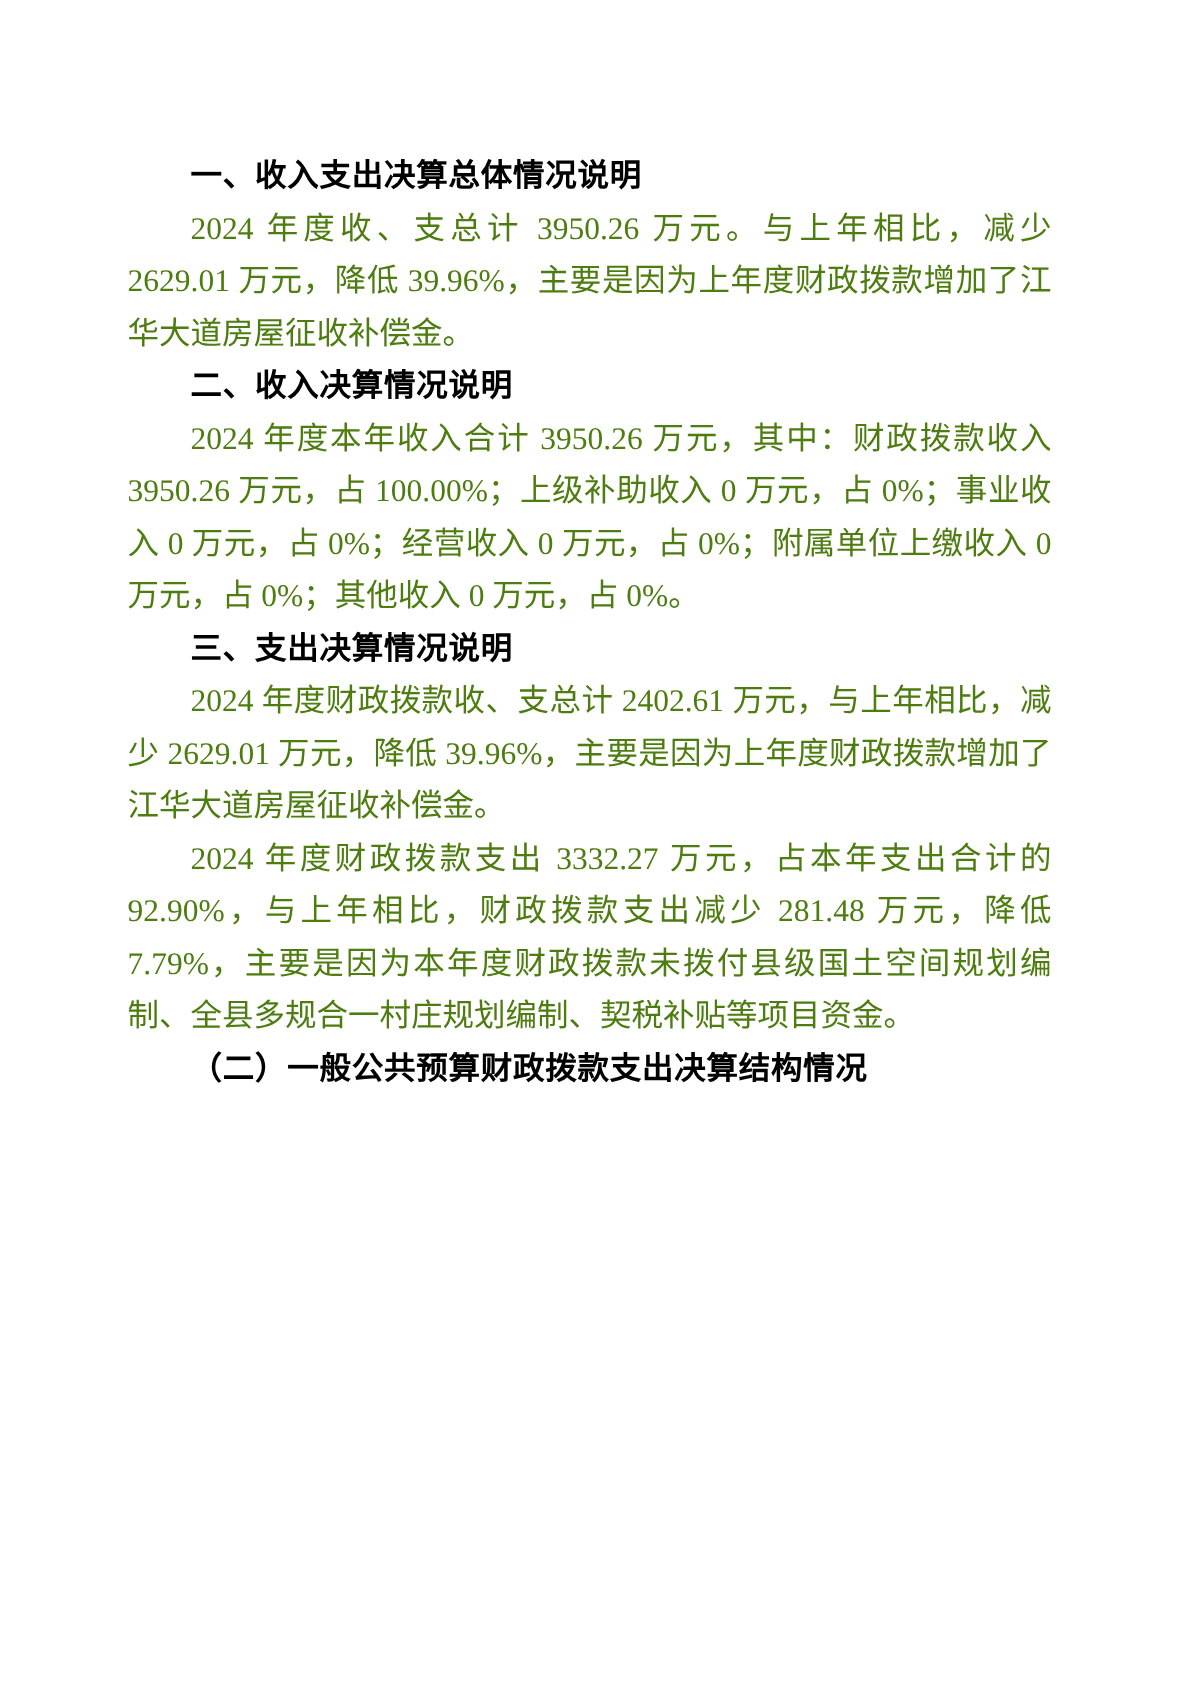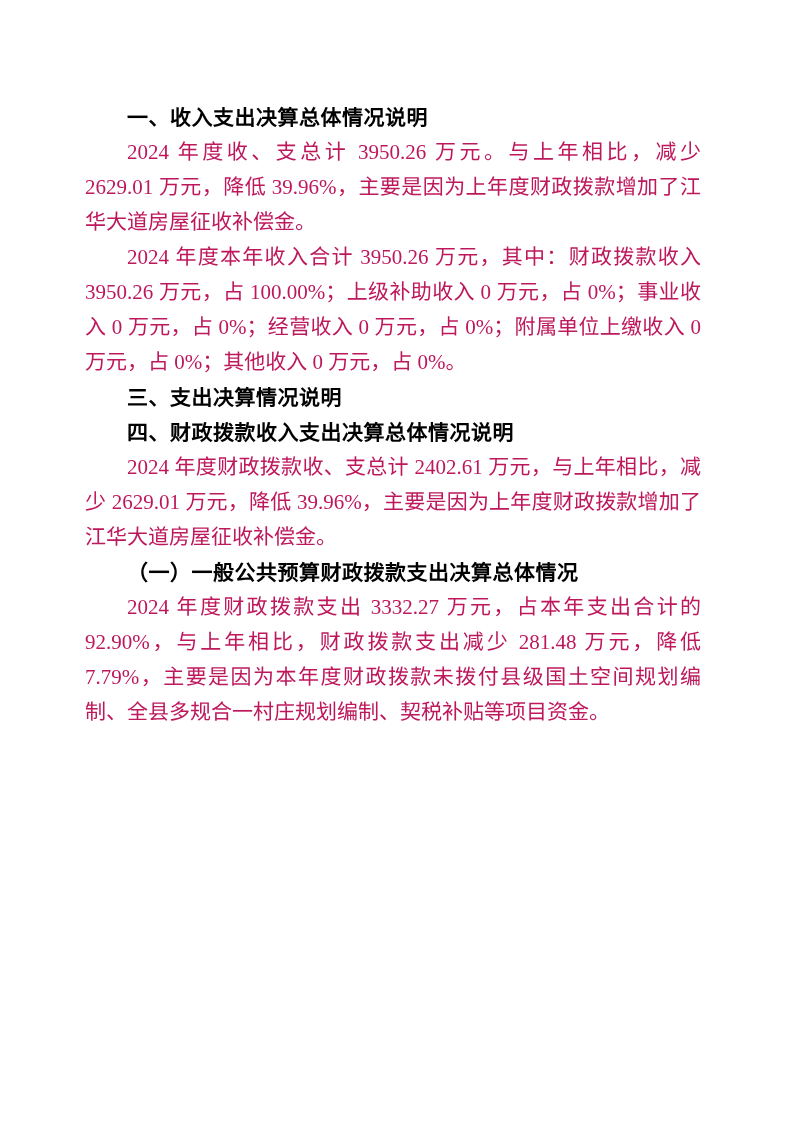--- a/index.html
+++ b/index.html
@@ -32,28 +32,28 @@
   }
   .body-para {
     margin: 0;
     font-family: "Liberation Serif", "DejaVu Serif", serif;
     font-weight: normal;
     font-size: 21px;
     line-height: 35px;
     text-indent: 2em;
     text-align: justify;
     text-justify: inter-ideograph;
-    color: #be185d;
+    color: #4d7c0f;
   }
 </style>
 </head>
 <body>
 
 <div class="page">
   <p class="hd">一、收入支出决算总体情况说明</p>
   <p class="body-para">2024 年度收、支总计 3950.26 万元。与上年相比，减少 2629.01 万元，降低 39.96%，主要是因为上年度财政拨款增加了江华大道房屋征收补偿金。</p>
+  <p class="hd">二、收入决算情况说明</p>
   <p class="body-para">2024 年度本年收入合计 3950.26 万元，其中：财政拨款收入 3950.26 万元，占 100.00%；上级补助收入 0 万元，占 0%；事业收入 0 万元，占 0%；经营收入 0 万元，占 0%；附属单位上缴收入 0 万元，占 0%；其他收入 0 万元，占 0%。</p>
   <p class="hd">三、支出决算情况说明</p>
-  <p class="hd">四、财政拨款收入支出决算总体情况说明</p>
   <p class="body-para">2024 年度财政拨款收、支总计 2402.61 万元，与上年相比，减少 2629.01 万元，降低 39.96%，主要是因为上年度财政拨款增加了江华大道房屋征收补偿金。</p>
-  <p class="hd">（一）一般公共预算财政拨款支出决算总体情况</p>
   <p class="body-para">2024 年度财政拨款支出 3332.27 万元，占本年支出合计的 92.90%，与上年相比，财政拨款支出减少 281.48 万元，降低 7.79%，主要是因为本年度财政拨款未拨付县级国土空间规划编制、全县多规合一村庄规划编制、契税补贴等项目资金。</p>
+  <p class="hd">（二）一般公共预算财政拨款支出决算结构情况</p>
 </div>
 
 </body></html>

